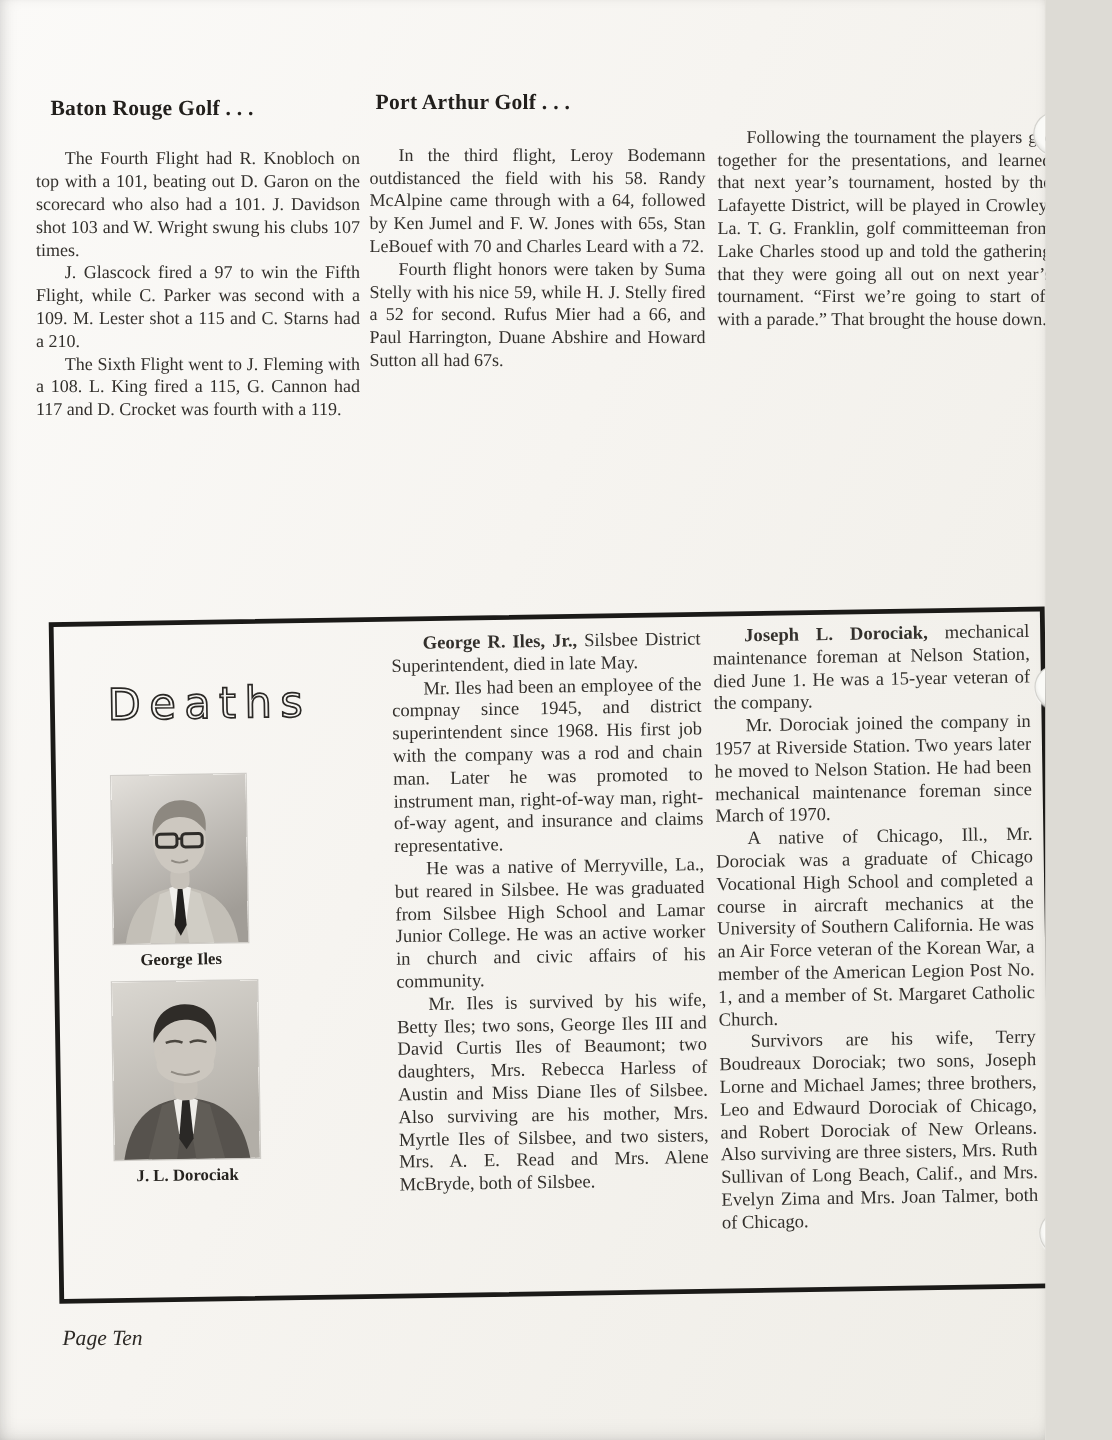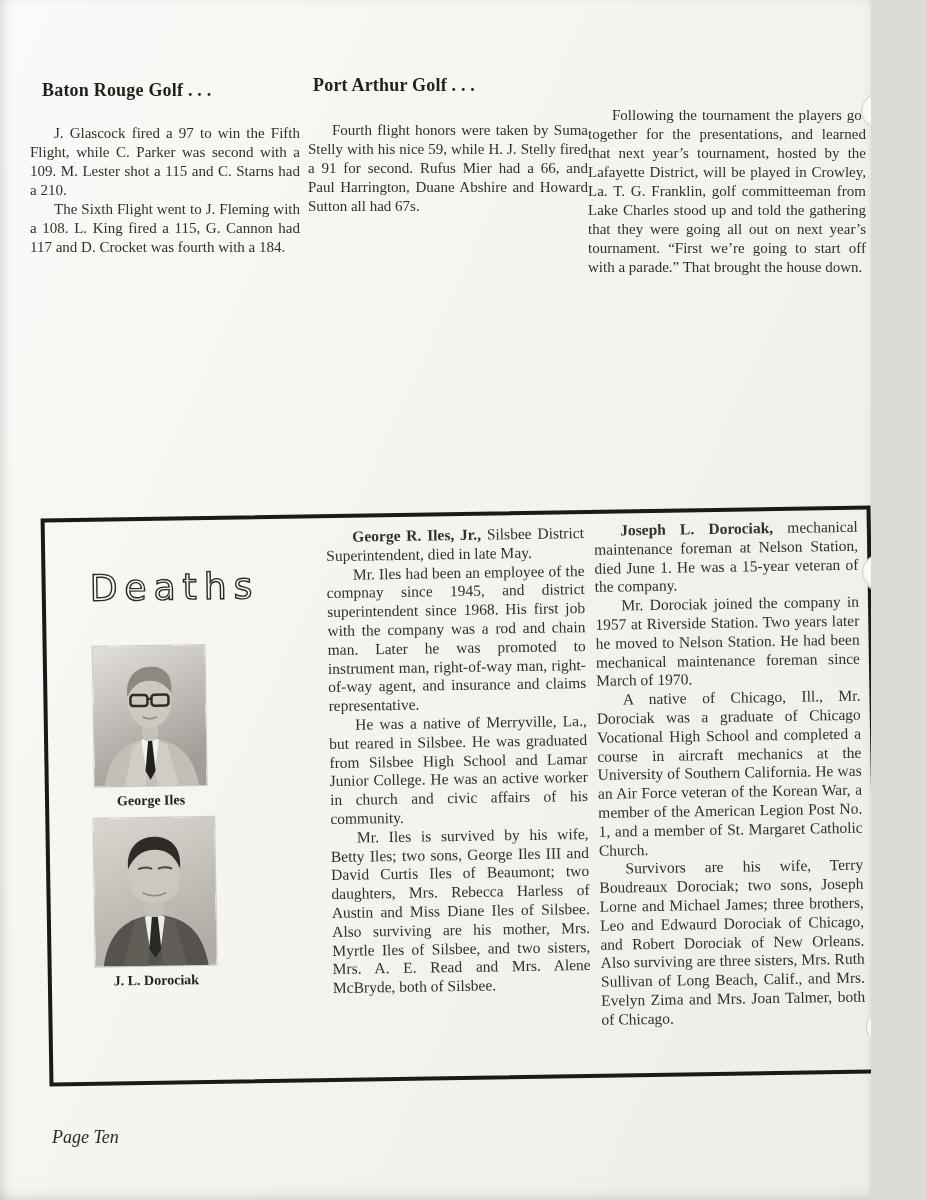--- a/index.html
+++ b/index.html
@@ -13,21 +13,21 @@
     overflow:hidden;
     font-family:"Liberation Serif",serif;
     color:#33302c;
   }
   
   .golf-section{position:absolute;left:30px;top:75px;width:846px;display:flex;}
   .gcol{text-align:justify;font-size:15px;line-height:19px;}
   .gcol p{margin:0;text-indent:1.6em;}
   .gcol p.no-indent{text-indent:0;}
   .gcol1{width:270px;margin-right:8px;padding-top:6px;}
-  .gcol2{width:280px;padding-top:1px;}
+  .gcol2{width:280px;margin-right:10px;padding-top:1px;}
   .gcol3{width:278px;padding-top:31px;}
   .article-title{font-size:18px;font-weight:bold;color:#221f1c;margin:0 0 24px 12px;letter-spacing:.2px;}
   .gcol2 .article-title{margin-left:5px;margin-bottom:26px;}
   
   .deaths-box{
     position:absolute;left:45px;top:512px;width:830px;height:568px;
     border:4px solid #1b1a18;box-sizing:border-box;
     transform:rotate(-0.9deg);
   }
   .deaths-left{position:absolute;left:26px;top:46px;width:240px;}
@@ -42,46 +42,48 @@
   .portrait-figure.first{margin-top:38px;width:112px;}
   .portrait-figure.second{margin-top:9px;width:121px;margin-left:18px;}
   .portrait-figure svg{display:block;box-shadow:0 0 0 1px rgba(90,86,80,.25);}
   .portrait-figure figcaption{font-weight:bold;font-size:14px;color:#26231f;margin-top:7px;}
   .obit{position:absolute;text-align:justify;font-size:15.5px;line-height:18.8px;}
   .obit p{margin:0;text-indent:1.7em;}
   .obit .lead{font-weight:bold;}
   .deaths-mid{left:281px;top:10px;width:258px;}
   .deaths-right{left:549px;top:8px;width:264px;}
   
-  .page-footer{position:absolute;left:52px;top:1105px;font-style:italic;font-size:18px;color:#2c2925;margin-top:22px;}
+  .page-footer{position:absolute;left:52px;top:1105px;font-style:italic;font-size:18px;color:#2c2925;}
   
   .punch{
     position:absolute;width:35px;height:35px;border-radius:50%;
     background:#fafaf7;
     border:1px solid rgba(110,106,96,.28);
     box-shadow:inset 0 -2px 3px rgba(0,0,0,.08),0 1px 1px rgba(255,255,255,.7);
   }
   .punch-top{left:861px;top:93px;}
   .punch-mid{left:862px;top:554px;}
   .punch-bot{left:866px;top:1009px;}
 </style>
 </head>
 <body>
 
 <div class="page">
 
   <section class="golf-section">
     <div class="gcol gcol1">
       <h2 class="article-title">Baton Rouge Golf . . .</h2>
+      <p>The Fourth Flight had R. Knobloch on top with a 101, beating out D. Garon on the scorecard who also had a 101. J. Davidson shot 103 and W. Wright swung his clubs 107 times.</p>
       <p>J. Glascock fired a 97 to win the Fifth Flight, while C. Parker was second with a 109. M. Lester shot a 115 and C. Starns had a 210.</p>
-      <p>The Sixth Flight went to J. Fleming with a 108. L. King fired a 115, G. Cannon had 117 and D. Crocket was fourth with a 184.</p>
+      <p>The Sixth Flight went to J. Fleming with a 108. L. King fired a 115, G. Cannon had 117 and D. Crocket was fourth with a 119.</p>
     </div>
     <div class="gcol gcol2">
       <h2 class="article-title">Port Arthur Golf . . .</h2>
-      <p>Fourth flight honors were taken by Suma Stelly with his nice 59, while H. J. Stelly fired a 91 for second. Rufus Mier had a 66, and Paul Harrington, Duane Abshire and Howard Sutton all had 67s.</p>
+      <p>In the third flight, Leroy Bodemann outdistanced the field with his 58. Randy McAlpine came through with a 64, followed by Ken Jumel and F. W. Jones with 65s, Stan LeBouef with 70 and Charles Leard with a 72.</p>
+      <p>Fourth flight honors were taken by Suma Stelly with his nice 59, while H. J. Stelly fired a 52 for second. Rufus Mier had a 66, and Paul Harrington, Duane Abshire and Howard Sutton all had 67s.</p>
     </div>
     <div class="gcol gcol3">
       <p>Following the tournament the players got together for the presentations, and learned that next year’s tournament, hosted by the Lafayette District, will be played in Crowley, La. T. G. Franklin, golf committeeman from Lake Charles stood up and told the gathering that they were going all out on next year’s tournament. “First we’re going to start off with a parade.” That brought the house down.</p>
     </div>
   </section>
 
   <section class="deaths-box">
 
     <div class="deaths-left">
       <h1 class="deaths-title">Deaths</h1>

